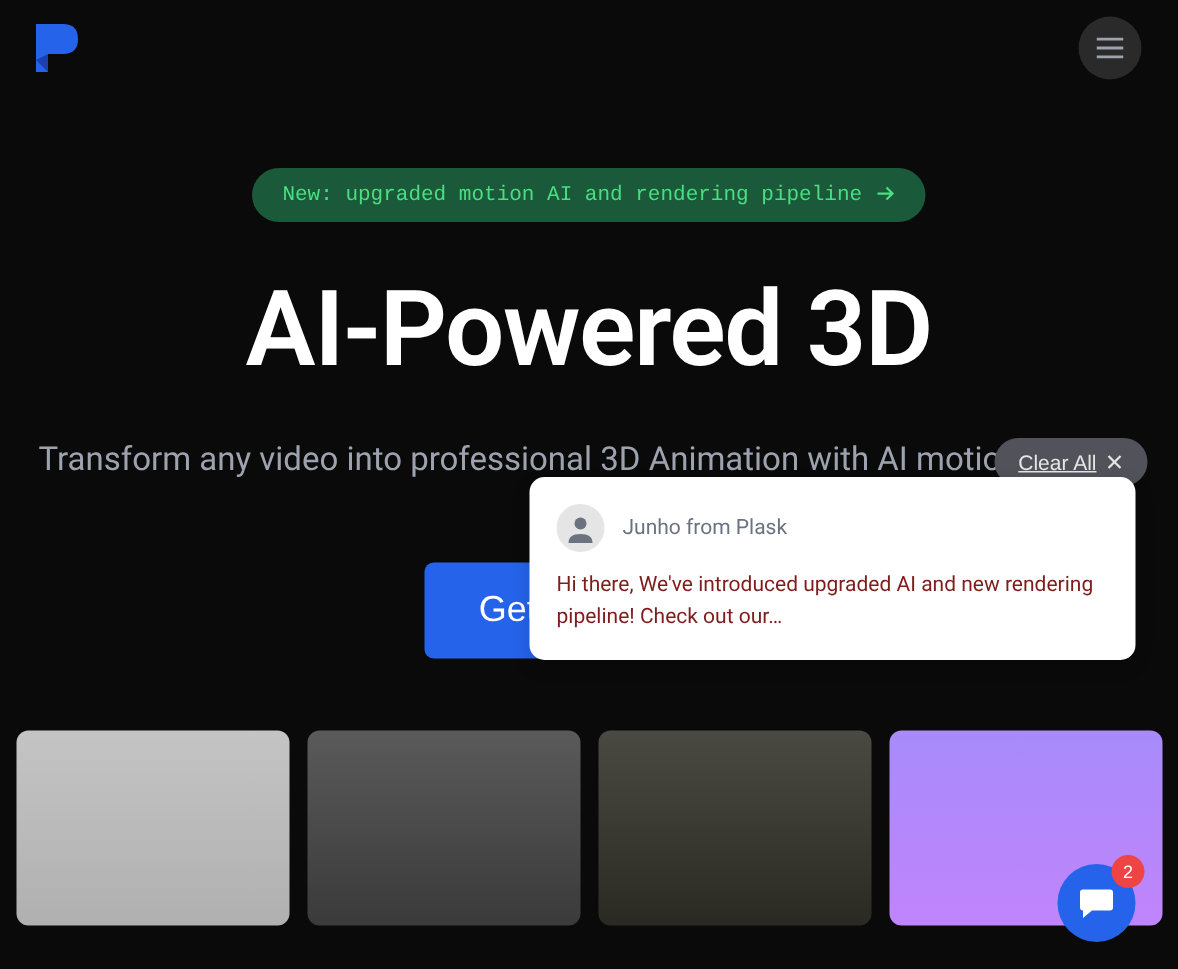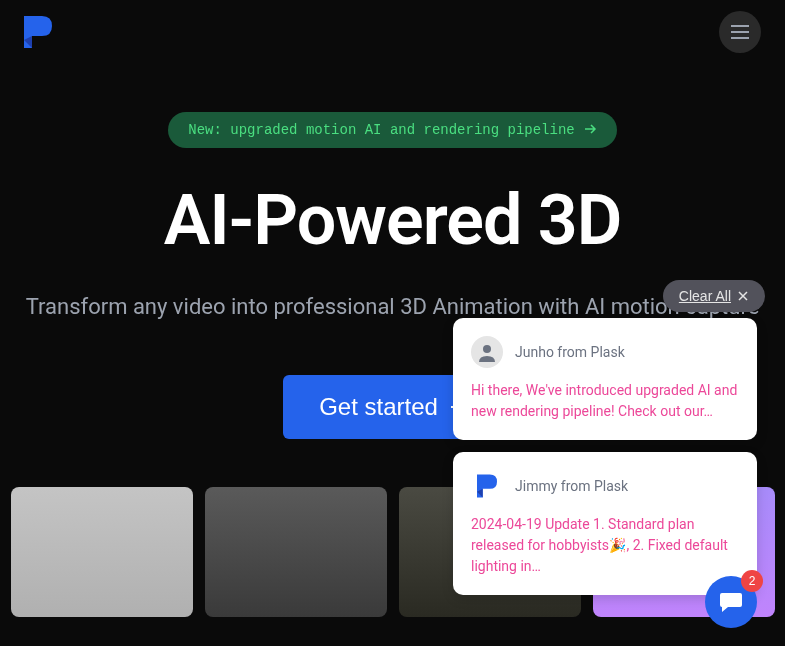--- a/index.html
+++ b/index.html
@@ -96,39 +96,39 @@
       height: 130px;
       border-radius: 8px;
       background-color: #333;
     }
     .thumb1 { background: linear-gradient(#c4c4c4, #b0b0b0); }
     .thumb2 { background: linear-gradient(#5a5a5a, #3a3a3a); }
     .thumb3 { background: linear-gradient(#4a4a42, #2a2a22); }
     .thumb4 { background: linear-gradient(#a78bfa, #c084fc); }
     .clear-all-btn {
       position: absolute;
-      top: 280px;
+      top: 292px;
       right: 20px;
       background-color: #52525b;
       color: #e5e5e5;
       border: none;
       padding: 8px 16px;
       border-radius: 16px;
       font-size: 14px;
       display: flex;
       align-items: center;
       gap: 6px;
       cursor: pointer;
       text-decoration: underline;
     }
     .notifications {
       position: absolute;
       top: 318px;
       right: 28px;
-      width: 304px;
+      width: 404px;
       display: flex;
       flex-direction: column;
       gap: 12px;
     }
     .notification-card {
       background-color: #ffffff;
       border-radius: 10px;
       padding: 18px;
       box-shadow: 0 4px 12px rgba(0,0,0,0.15);
     }
@@ -149,21 +149,21 @@
     }
     .avatar-logo {
       width: 20px;
       height: 24px;
     }
     .notification-from {
       color: #6b7280;
       font-size: 14px;
     }
     .notification-body {
-      color: #ec4899;
+      color: #7f1d1d;
       font-size: 14px;
       line-height: 1.5;
     }
     .chat-btn {
       position: absolute;
       bottom: 18px;
       right: 28px;
       width: 52px;
       height: 52px;
       border-radius: 50%;
@@ -249,32 +249,20 @@
         <svg width="20" height="20" viewBox="0 0 20 20">
           <circle cx="10" cy="7" r="4" fill="#6b7280"></circle>
           <path d="M 2 20 Q 2 14 10 14 Q 18 14 18 20 Z" fill="#6b7280"></path>
         </svg>
       </div>
       <span class="notification-from">Junho from Plask</span>
     </div>
     <div class="notification-body">Hi there, We've introduced upgraded AI and new rendering pipeline! Check out our…</div>
   </div>
 
-  <div class="notification-card">
-    <div class="notification-header">
-      <div class="avatar" style="background:#fff">
-        <svg class="avatar-logo" viewBox="0 0 28 32" fill="none">
-          <path d="M 0 0 L 18 0 Q 28 0 28 10 Q 28 20 18 20 L 8 20 L 8 32 L 0 32 Z" fill="#2563eb"></path>
-          <path d="M 8 20 L 8 32 L 0 24 Z" fill="#1e40af"></path>
-        </svg>
-      </div>
-      <span class="notification-from">Jimmy from Plask</span>
-    </div>
-    <div class="notification-body">2024-04-19 Update 1. Standard plan released for hobbyists🎉, 2. Fixed default lighting in…</div>
-  </div>
 </div>
 
 <button class="chat-btn">
   <svg width="26" height="26" viewBox="0 0 26 26" fill="none">
     <path d="M 4 4 L 22 4 Q 24 4 24 6 L 24 16 Q 24 18 22 18 L 10 18 L 4 23 L 4 18 Q 2 18 2 16 L 2 6 Q 2 4 4 4 Z" fill="#ffffff"></path>
   </svg>
   <span class="chat-badge">2</span>
 </button>
 
 </body></html>

